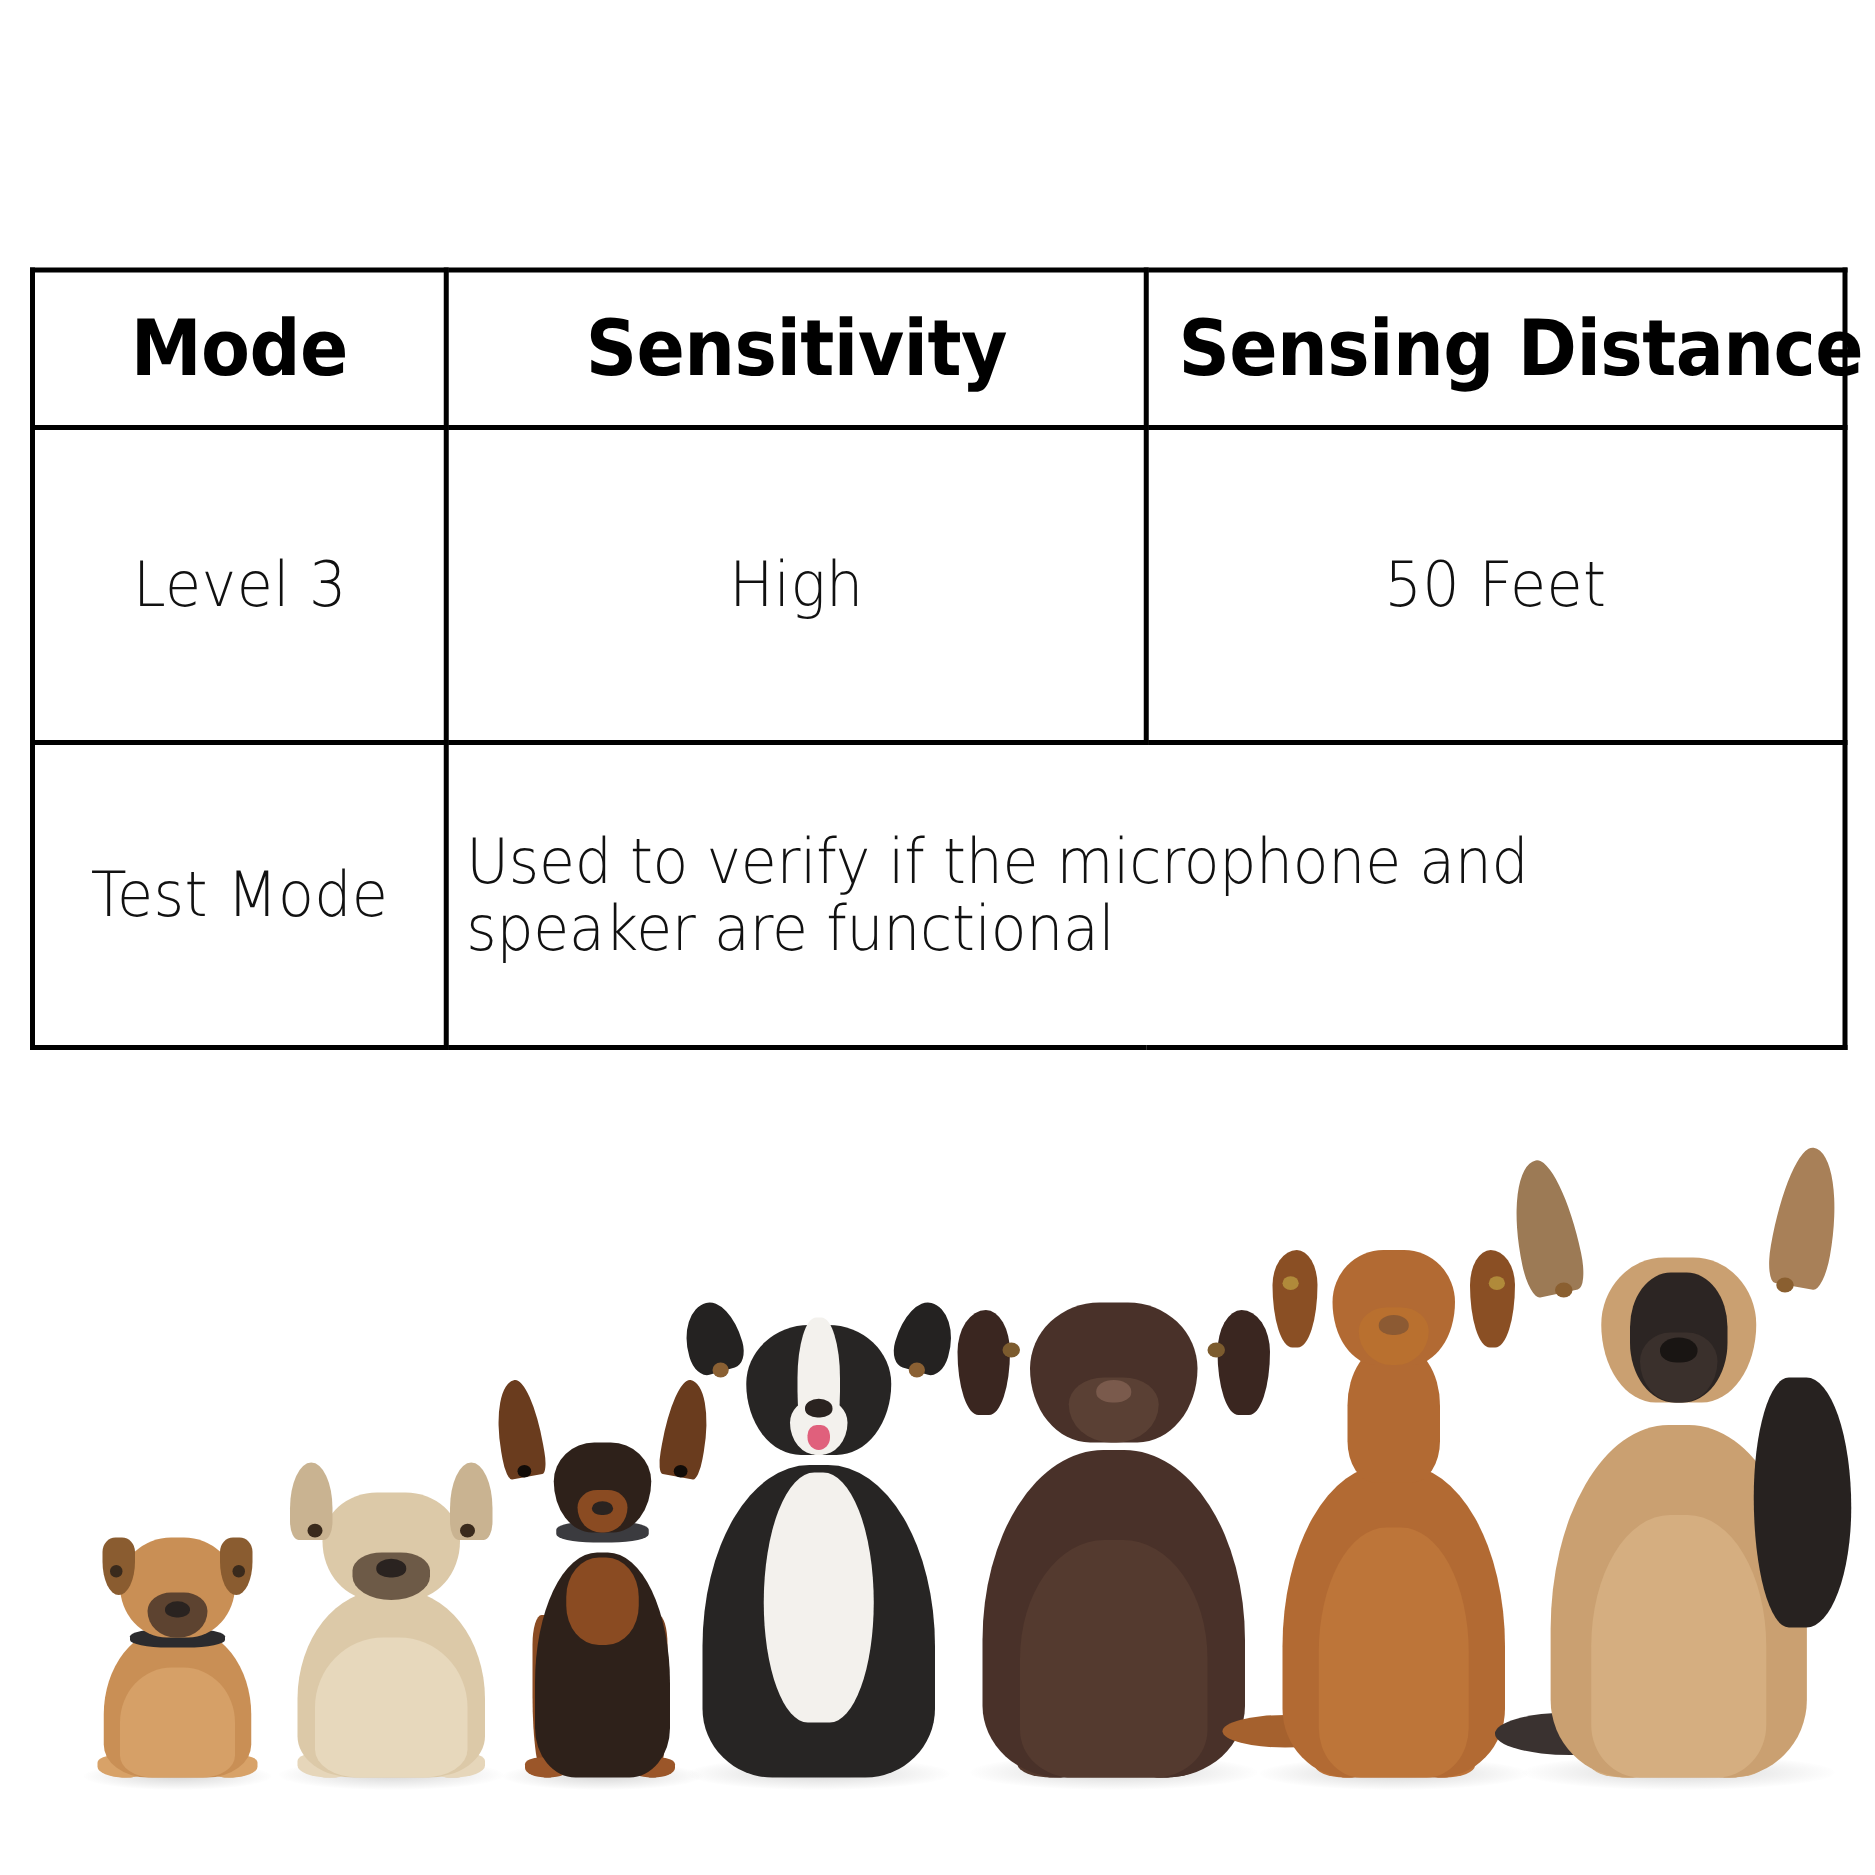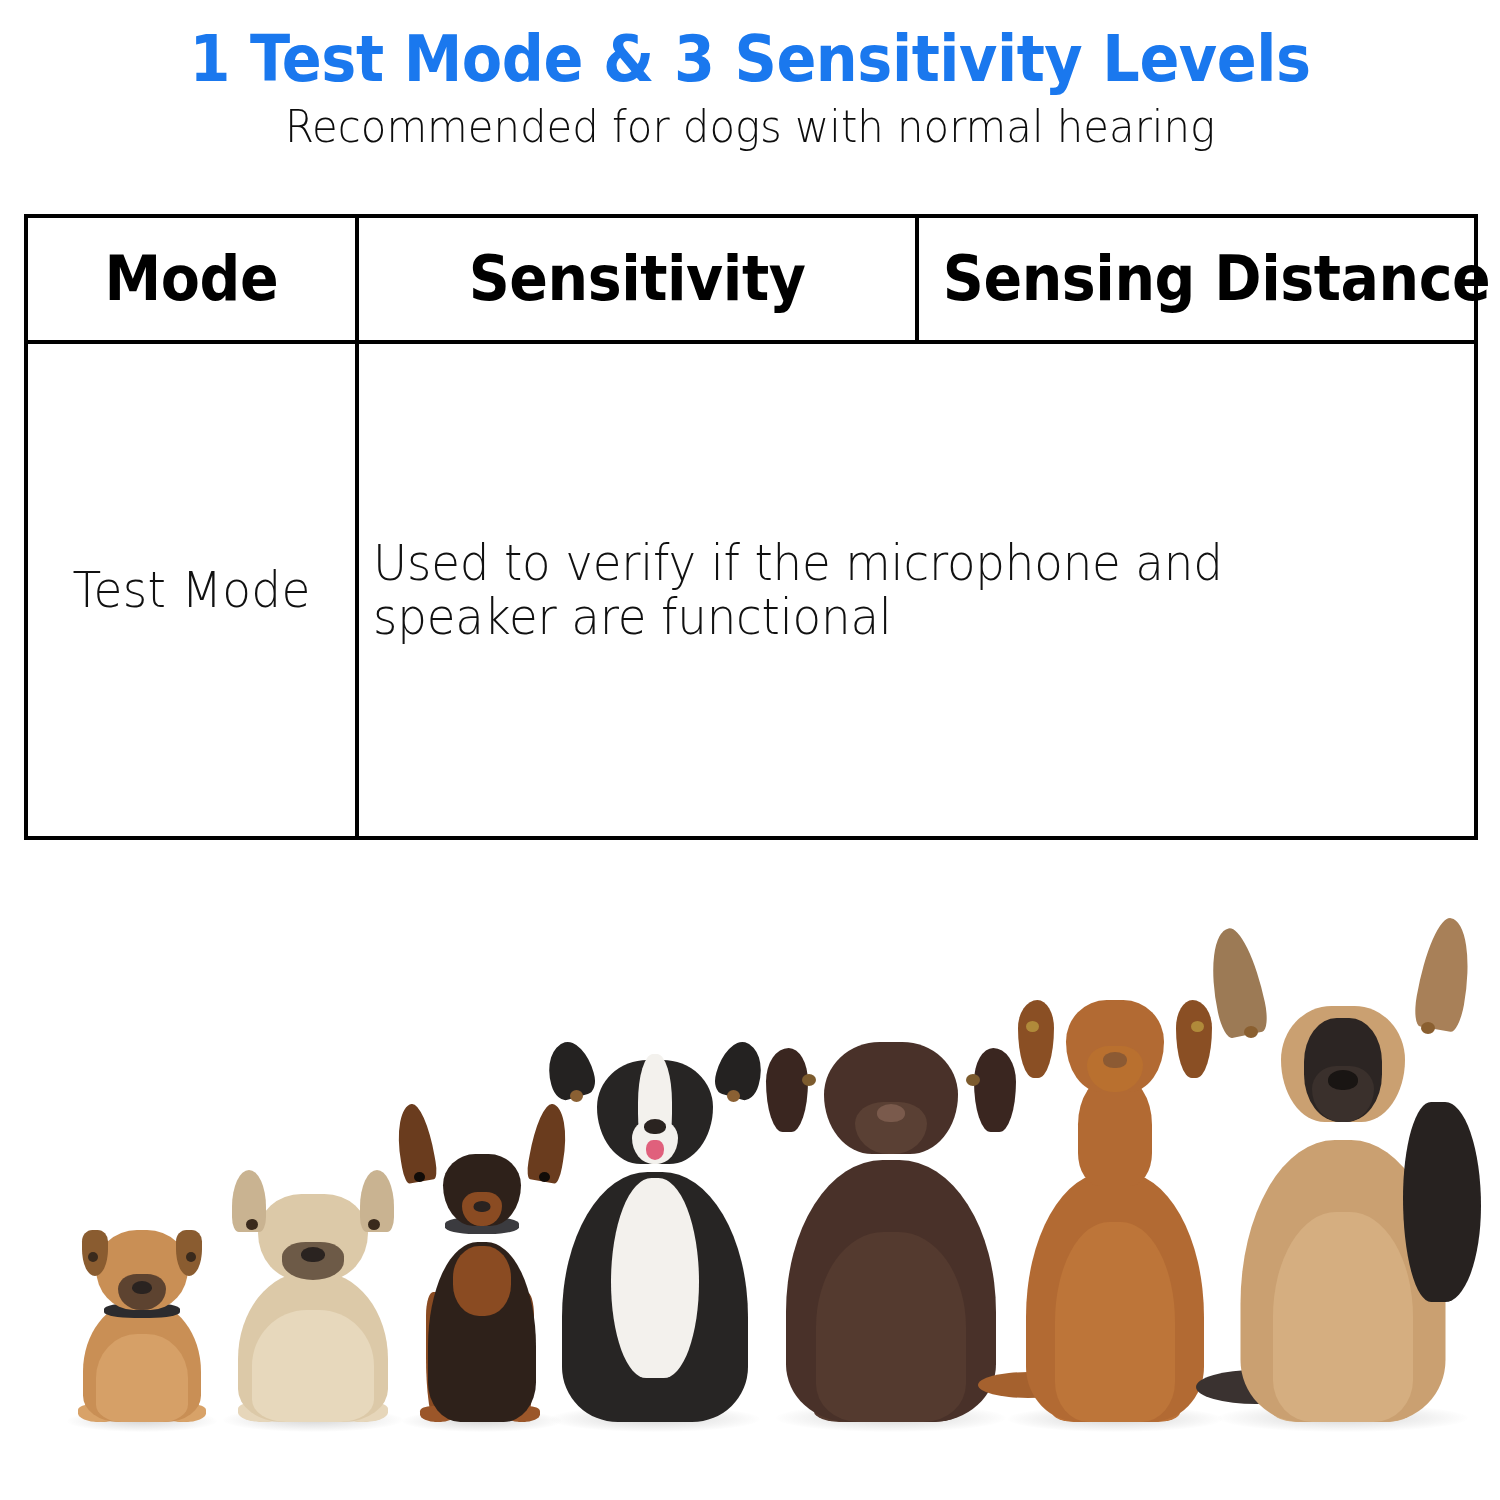--- a/index.html
+++ b/index.html
@@ -233,24 +233,20 @@
     position: absolute;
     left: 50%;
     transform: translateX(-50%);
   }
 </style>
 </head>
 <body>
 
 <div class="page">
 
-  <div class="header">
-    <h1 class="title">1 Test Mode &amp; 3 Sensitivity Levels</h1>
-    <p class="subtitle">Recommended for dogs with normal hearing</p>
-  </div>
 
   <div class="spec-table-wrap">
     <table class="spec-table">
       <colgroup>
         <col class="c-mode">
           <col class="c-sens">
           <col class="c-dist">
       </colgroup>
       <thead>
         <tr class="row-header">
@@ -259,20 +255,31 @@
           </th>
           <th class="th-cell">
             <span>Sensitivity</span>
           </th>
           <th class="th-cell">
             <span>Sensing Distance</span>
           </th>
         </tr>
       </thead>
       <tbody>
+        <tr class="row-data">
+          <td class="td-cell">
+            <span>Level 3</span>
+          </td>
+          <td class="td-cell">
+            <span>High</span>
+          </td>
+          <td class="td-cell">
+            <span>50 Feet</span>
+          </td>
+        </tr>
         <tr class="row-last">
           <td class="td-cell">
             <span>Test Mode</span>
           </td>
           <td class="td-desc" colspan="2">
             <span>Used to verify if the microphone and speaker are functional</span>
           </td>
         </tr>
       </tbody>
     </table>

